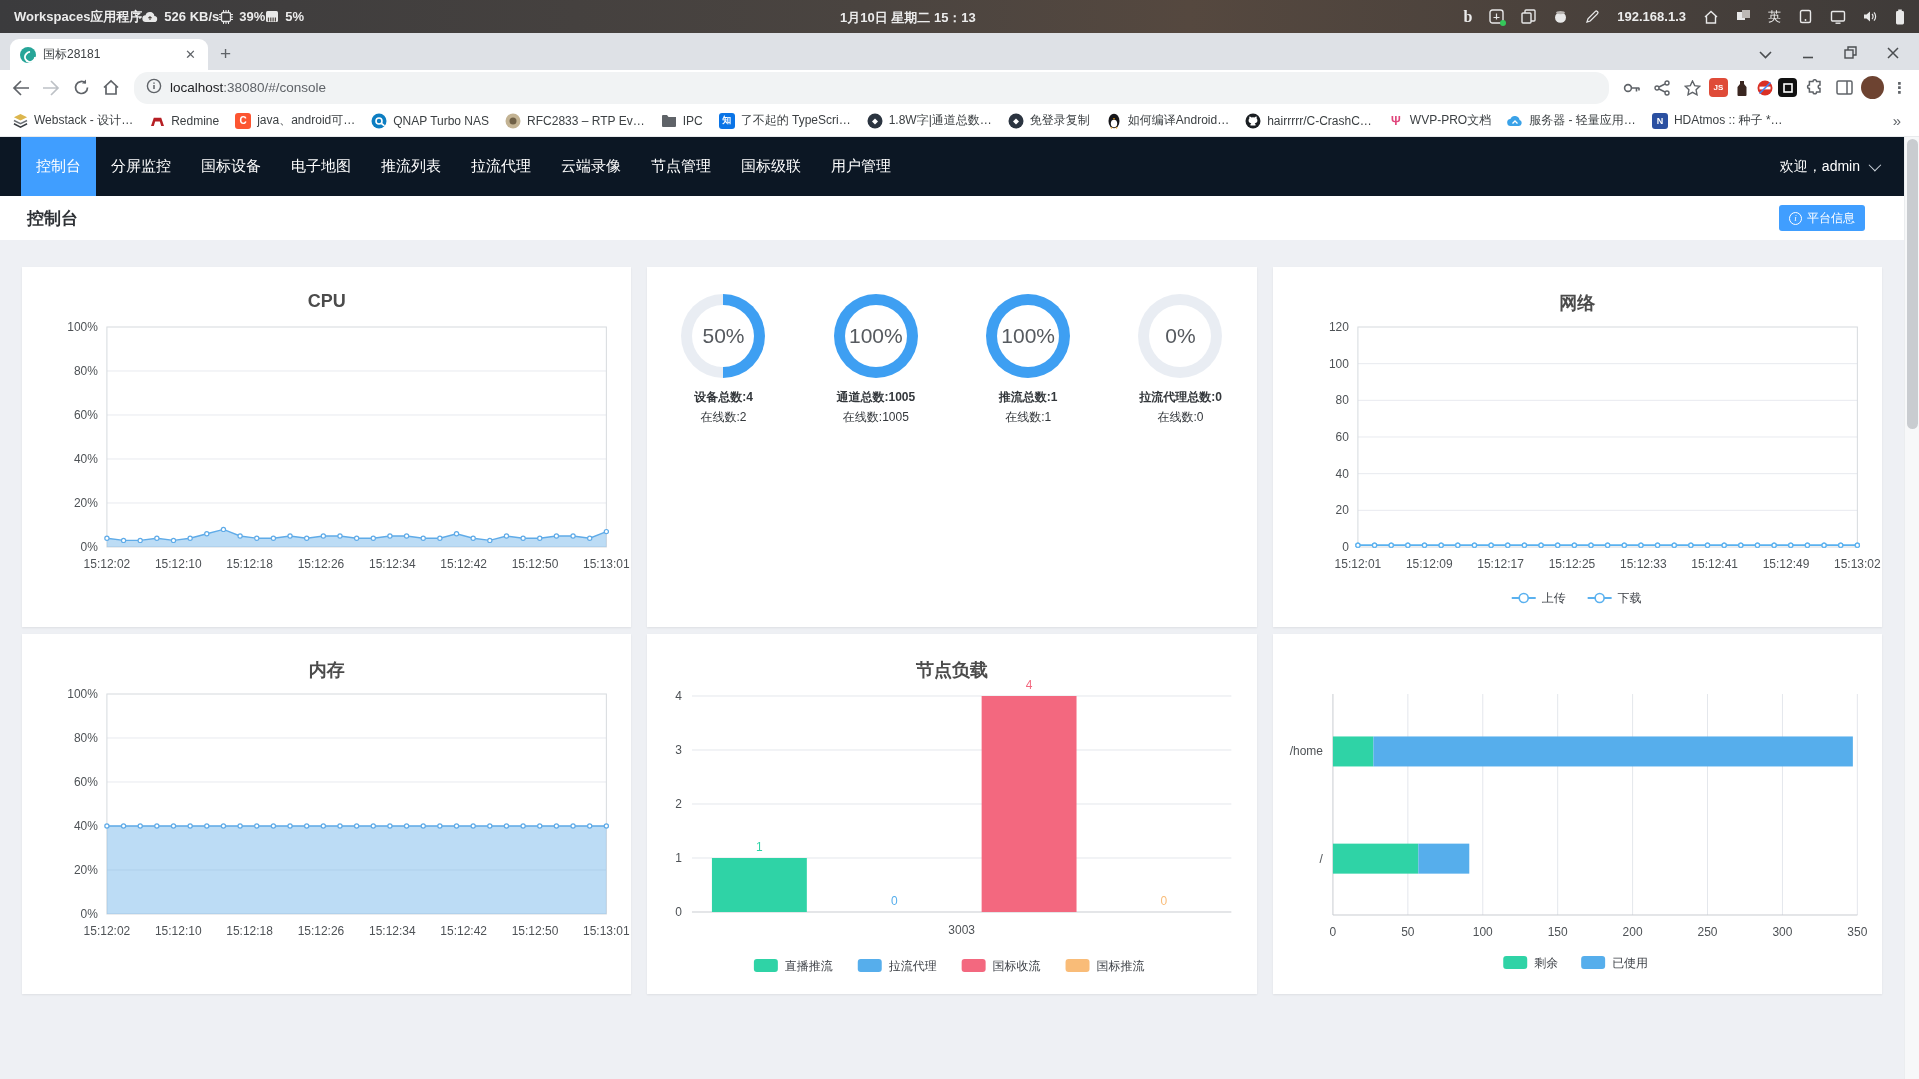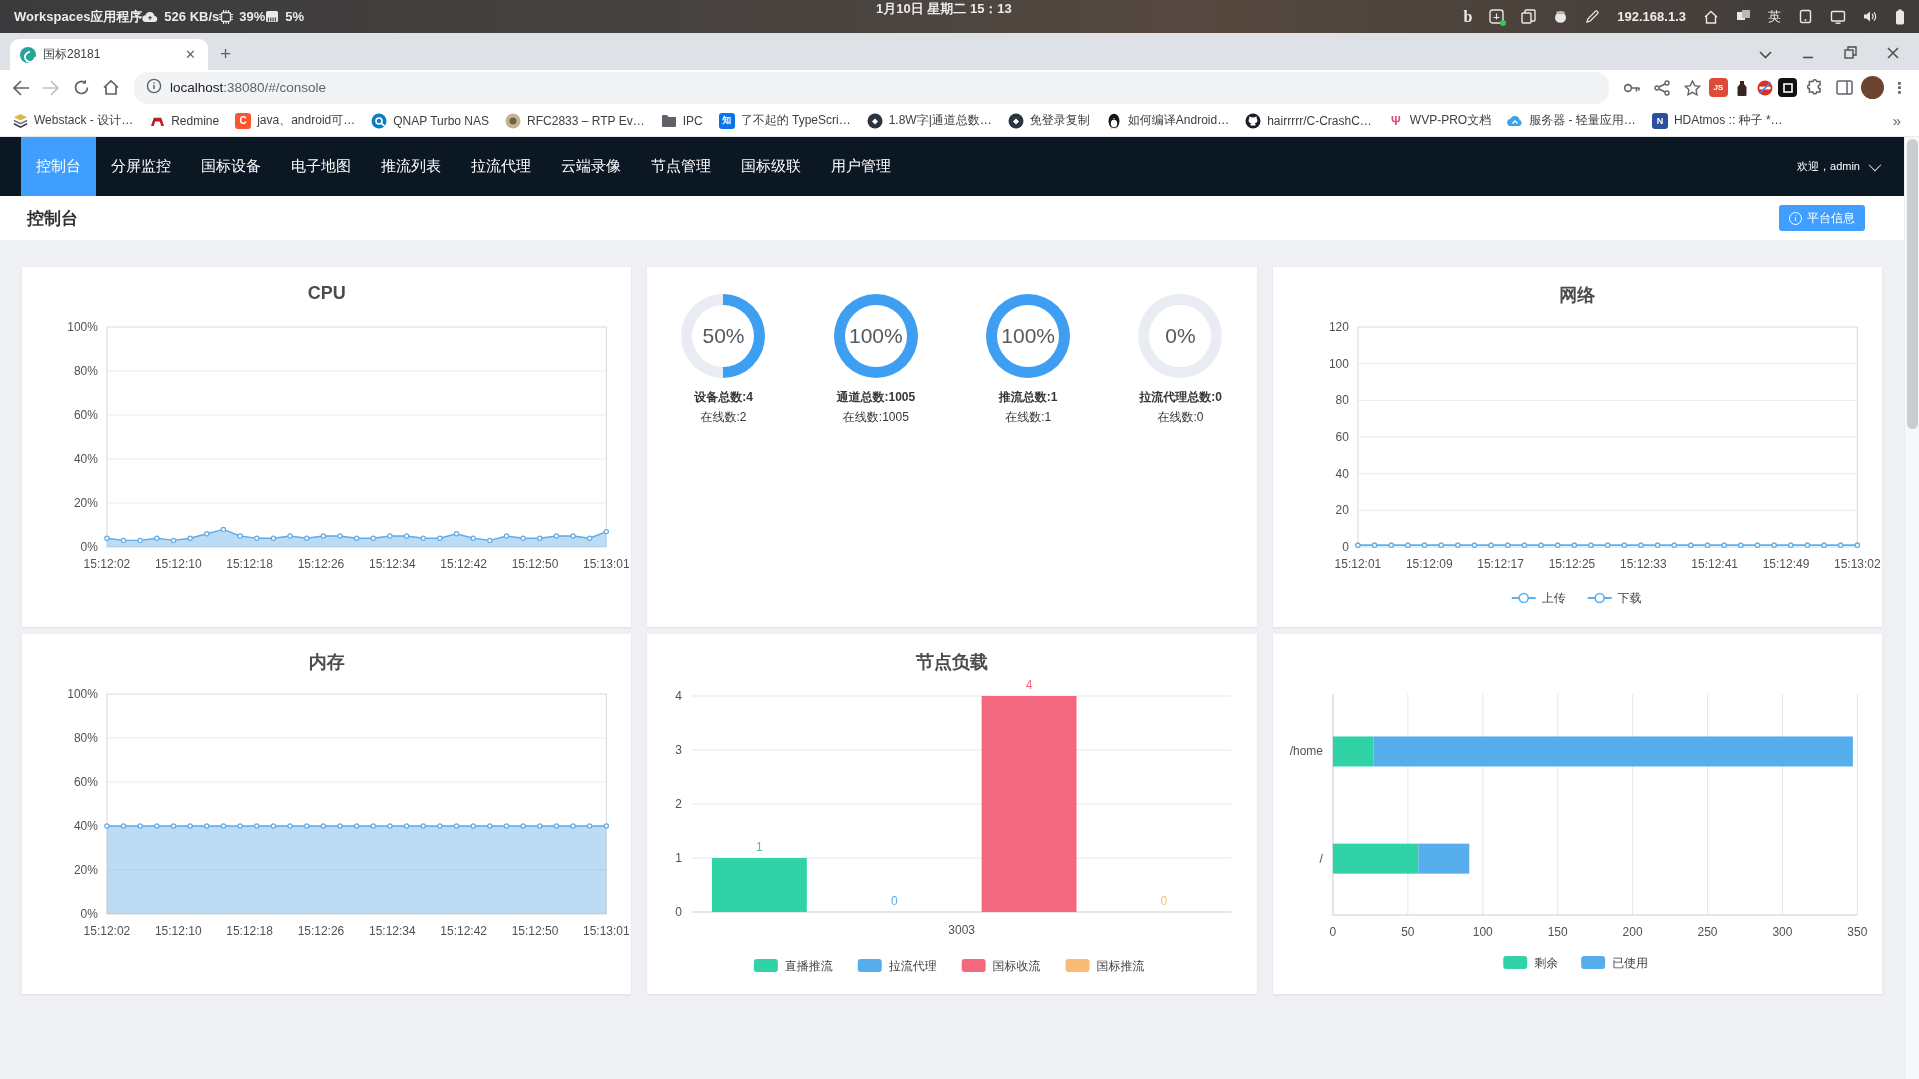--- a/index.html
+++ b/index.html
@@ -5,21 +5,21 @@
   *{box-sizing:border-box;margin:0;padding:0;}
   html,body{width:1919px;height:1079px;overflow:hidden;}
   body{font-family:"Liberation Sans","DejaVu Sans",sans-serif;}
   .screen{position:relative;width:1919px;height:1079px;background:#eef0f4;overflow:hidden;}
 
   
   .os-bar{height:33px;background:linear-gradient(90deg,#3b3b3d 0%,#4a4440 45%,#55483f 62%,#3f3b39 100%);
     display:flex;align-items:center;padding:0 14px;color:#ececec;font-size:13px;font-weight:700;position:relative;z-index:5;}
   .os-left{display:flex;align-items:center;}
   .os-group{display:flex;align-items:center;gap:6px;}
-  .os-center{position:absolute;left:876px;top:0;height:36px;display:flex;align-items:flex-start;}
+  .os-center{position:absolute;left:840px;top:0;height:36px;display:flex;align-items:center;}
   .os-right{margin-left:auto;display:flex;align-items:center;gap:17px;}
   .os-icon{display:flex;align-items:center;justify-content:center;}
   .os-icon svg{display:block;}
   .tray-dot{position:absolute;right:-2px;bottom:-2px;width:6px;height:6px;border-radius:50%;background:#35c75a;}
   .rel{position:relative;}
 
   
   .tabstrip{height:37px;background:#dee1e6;display:flex;align-items:flex-end;position:relative;}
   .tab{width:198px;height:31px;margin-left:10px;background:#fff;border-radius:9px 9px 0 0;
     display:flex;align-items:center;gap:7px;padding:0 10px;font-size:12px;color:#3c4043;}
@@ -51,34 +51,34 @@
 
   
   .viewport{position:absolute;top:137px;left:0;right:0;bottom:0;background:#eef0f4;}
   .scrollbar{position:absolute;top:0;right:0;width:15px;height:100%;background:#f7f8f9;border-left:1px solid #ebedef;z-index:4;}
   .scroll-thumb{position:absolute;top:2px;left:2px;width:11px;height:290px;border-radius:6px;background:#c9ccd0;}
   .app{position:absolute;left:0;top:0;right:15px;bottom:0;}
 
   .nav{height:59px;background:#0c1724;display:flex;align-items:center;padding-left:21px;color:#fff;font-size:15px;}
   .nav-item{height:100%;display:flex;align-items:center;padding:0 15px;cursor:pointer;}
   .nav-item.active{background:#409eff;}
-  .nav-welcome{margin-left:auto;margin-right:26px;display:flex;align-items:center;gap:9px;font-size:11px;}
+  .nav-welcome{margin-left:auto;margin-right:26px;display:flex;align-items:center;gap:9px;font-size:14px;}
   .nav-caret{width:9px;height:9px;border-right:1.5px solid #cfd6dd;border-bottom:1.5px solid #cfd6dd;
     transform:rotate(45deg) translateY(-2px);}
 
   .page-header{height:44px;background:#fff;display:flex;align-items:center;padding:0 27px;}
   .page-title{font-size:17px;font-weight:bold;color:#2e3135;}
   .btn-platform{margin-left:auto;margin-right:12px;height:26px;background:#409eff;color:#fff;font-size:12px;
     border-radius:3px;display:flex;align-items:center;gap:5px;padding:0 10px;border:none;}
   .info-ico{width:13px;height:13px;border-radius:50%;border:1px solid #fff;display:flex;align-items:center;
     justify-content:center;font-size:9px;font-style:italic;font-family:"Liberation Serif",serif;}
 
   .content{padding:27px 22px 0;display:grid;grid-template-columns:repeat(3,1fr);grid-auto-rows:360px;gap:7px 16px;}
   .card{background:#fff;position:relative;box-shadow:0 1px 2px rgba(0,0,0,.07);}
-  .card-title{position:absolute;top:16px;left:0;width:100%;text-align:center;font-size:18px;font-weight:bold;color:#4b4b4b;z-index:1;}
+  .card-title{position:absolute;top:24px;left:0;width:100%;text-align:center;font-size:18px;font-weight:bold;color:#4b4b4b;z-index:1;}
   svg.chart{position:absolute;inset:0;width:100%;height:100%;}
 
   .gauge-grid{position:absolute;inset:0;display:grid;grid-template-columns:1fr 1fr 1fr 1fr;grid-template-rows:1fr 1fr;}
   .gauge{display:flex;flex-direction:column;align-items:center;padding-top:27px;}
   .ring{width:84px;height:84px;border-radius:50%;position:relative;display:flex;align-items:center;justify-content:center;flex:none;}
   .ring::after{content:"";position:absolute;inset:11px;border-radius:50%;background:#fff;}
   .ring-label{position:relative;z-index:1;font-size:21px;color:#565a5f;}
   .gauge-line{font-size:12px;color:#33373b;line-height:20px;text-align:center;}
   .gauge-line.first{margin-top:9px;font-weight:bold;}
 </style>

